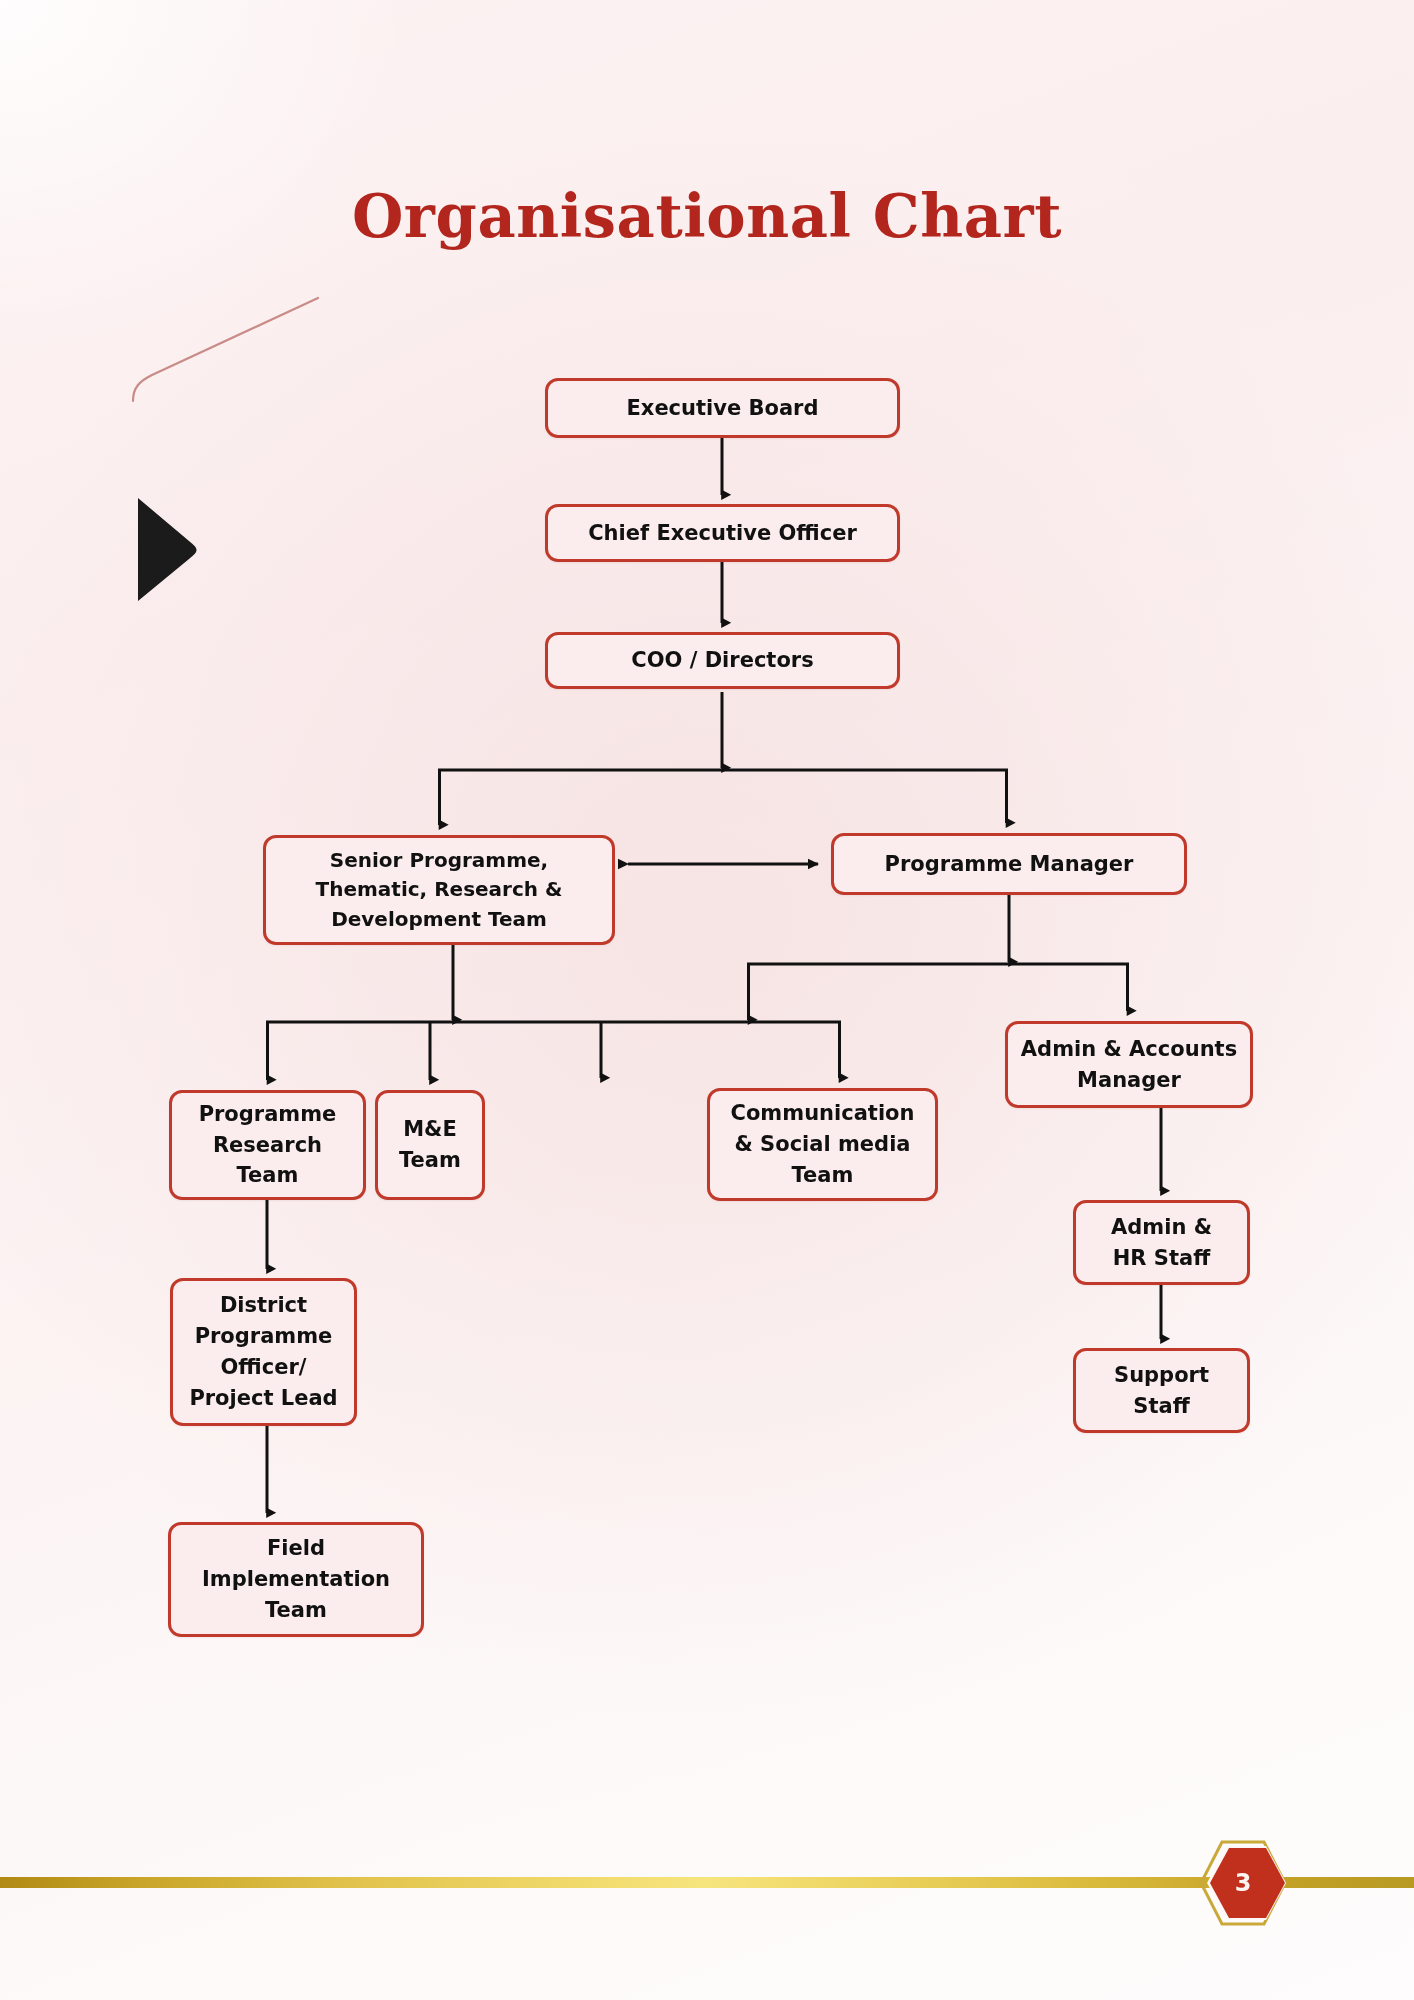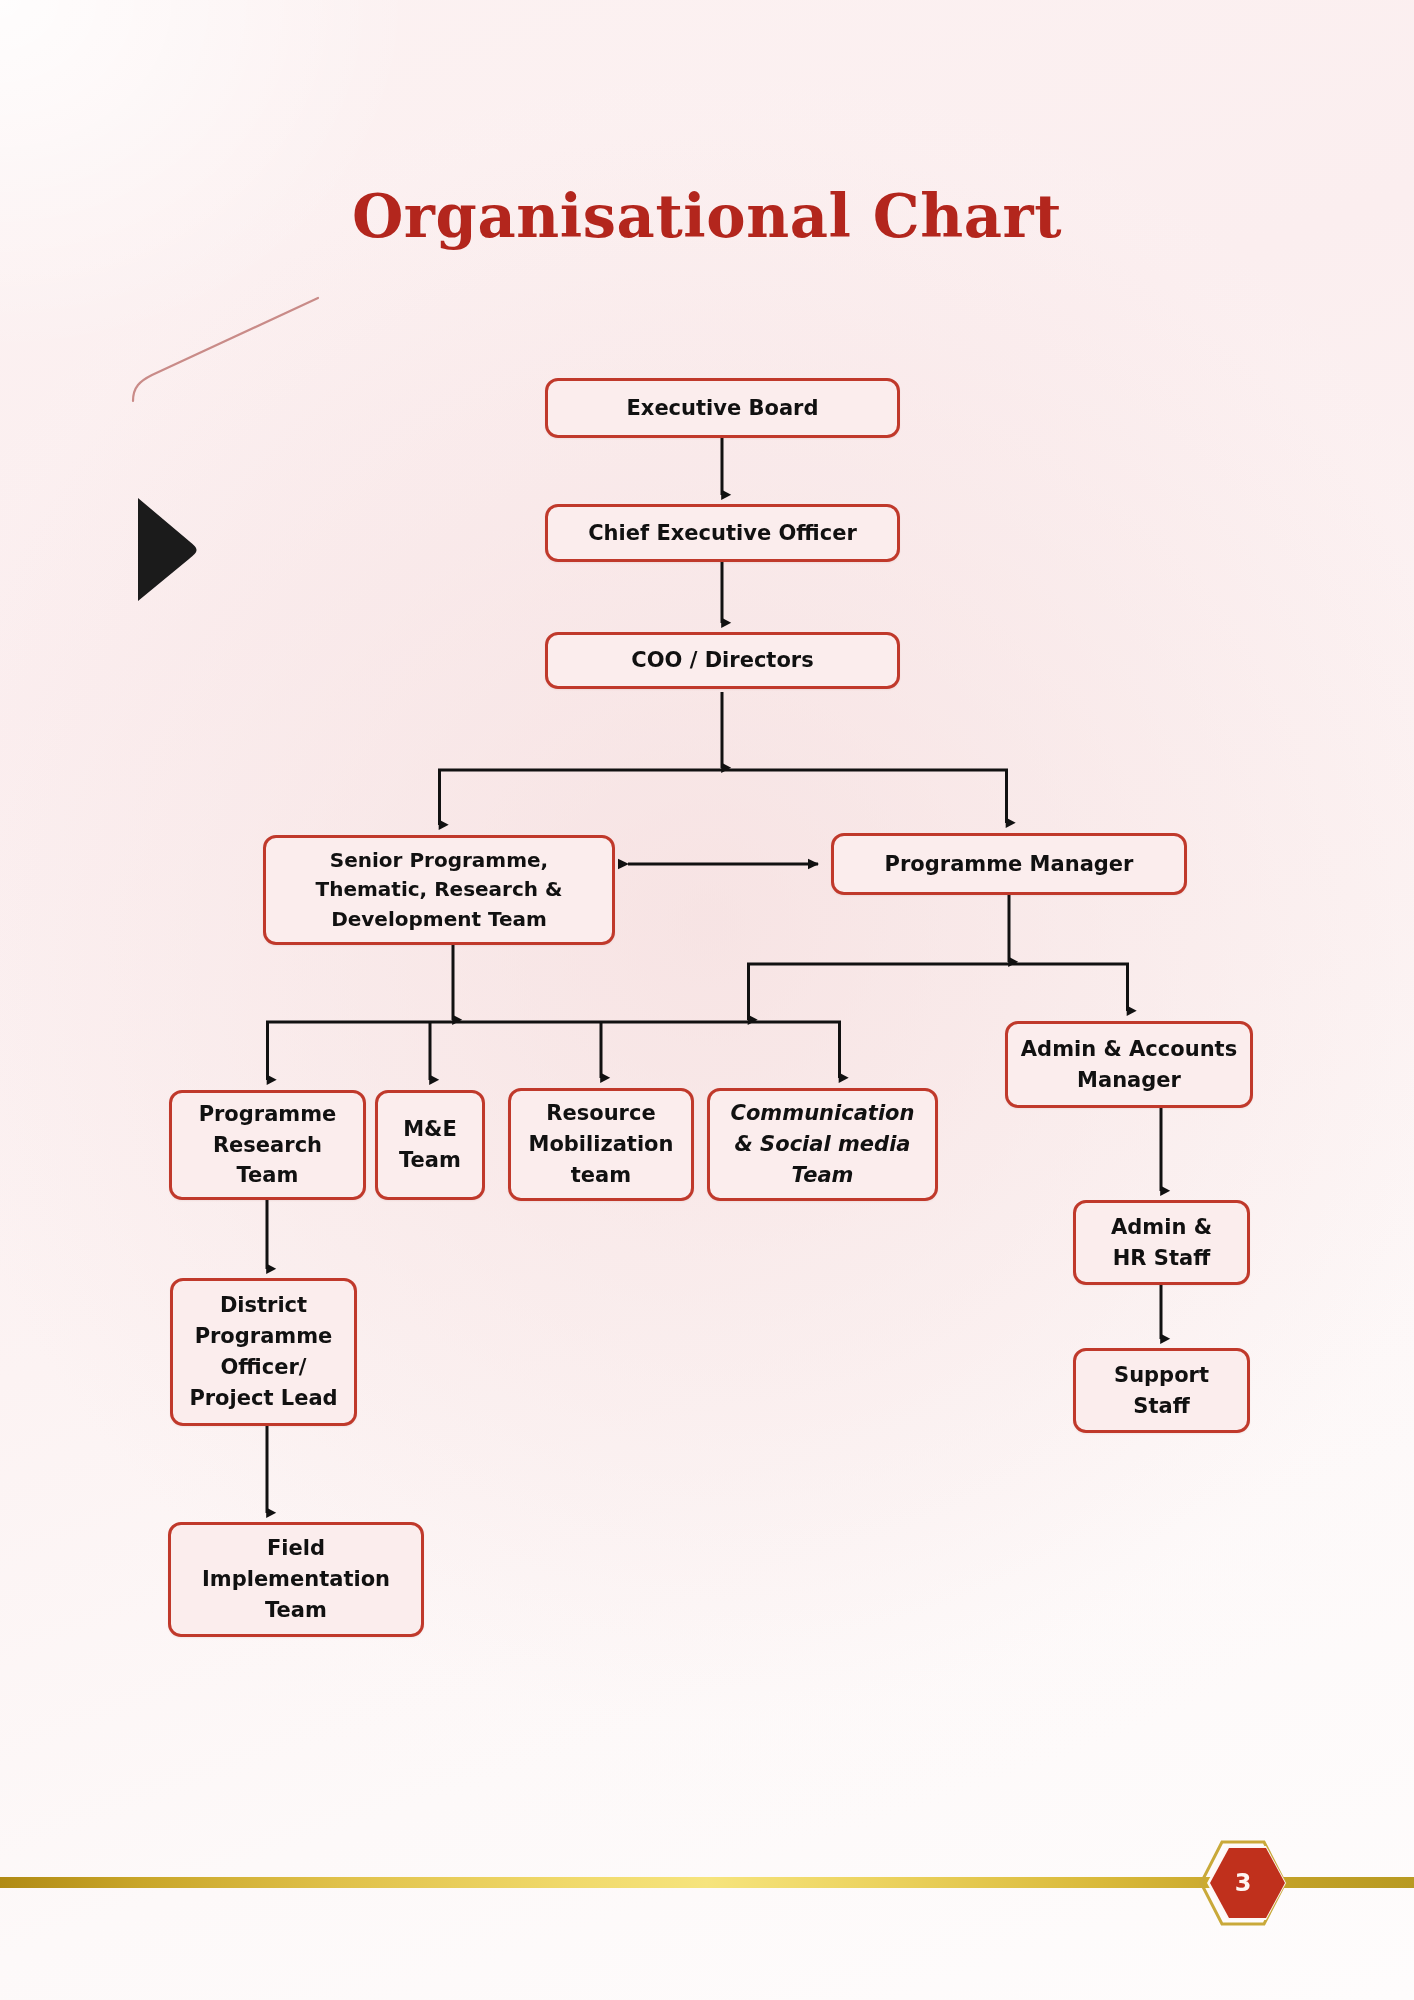--- a/index.html
+++ b/index.html
@@ -93,21 +93,21 @@
 
   
   #node-exec-board        { left: 545px;  top: 378px;  width: 355px; height: 60px; }
   #node-ceo               { left: 545px;  top: 504px;  width: 355px; height: 58px; }
   #node-coo               { left: 545px;  top: 632px;  width: 355px; height: 57px; }
   #node-senior-programme  { left: 263px;  top: 835px;  width: 352px; height: 110px; font-size: 20px; }
   #node-programme-manager { left: 831px;  top: 833px;  width: 356px; height: 62px; }
   #node-prog-research     { left: 169px;  top: 1090px; width: 197px; height: 110px; }
   #node-me-team           { left: 375px;  top: 1090px; width: 110px; height: 110px; }
   #node-resource-mob      { left: 508px;  top: 1088px; width: 186px; height: 113px; }
-  #node-comm-social       { left: 707px;  top: 1088px; width: 231px; height: 113px; font-style: italic; }
+  #node-comm-social       { left: 707px;  top: 1088px; width: 231px; height: 113px; }
   #node-admin-accounts    { left: 1005px; top: 1021px; width: 248px; height: 87px; }
   #node-admin-hr          { left: 1073px; top: 1200px; width: 177px; height: 85px; }
   #node-support-staff     { left: 1073px; top: 1348px; width: 177px; height: 85px; }
   #node-district-officer  { left: 170px;  top: 1278px; width: 187px; height: 148px; align-items: center; }
   #node-field-team        { left: 168px;  top: 1522px; width: 256px; height: 115px; }
 
   
   #footer-bar {
     position: absolute;
     left: 0; top: 1877px;
@@ -238,27 +238,20 @@
     </div>
   </div>
 
   <div class="node" id="node-me-team">
     <div>
       <span>M&amp;E</span>
       <span>Team</span>
     </div>
   </div>
 
-  <div class="node" id="node-resource-mob">
-    <div>
-      <span>Resource</span>
-      <span>Mobilization</span>
-      <span>team</span>
-    </div>
-  </div>
 
   <div class="node" id="node-comm-social">
     <div>
       <span>Communication</span>
       <span>&amp; Social media</span>
       <span>Team</span>
     </div>
   </div>
 
   <div class="node" id="node-admin-accounts">

